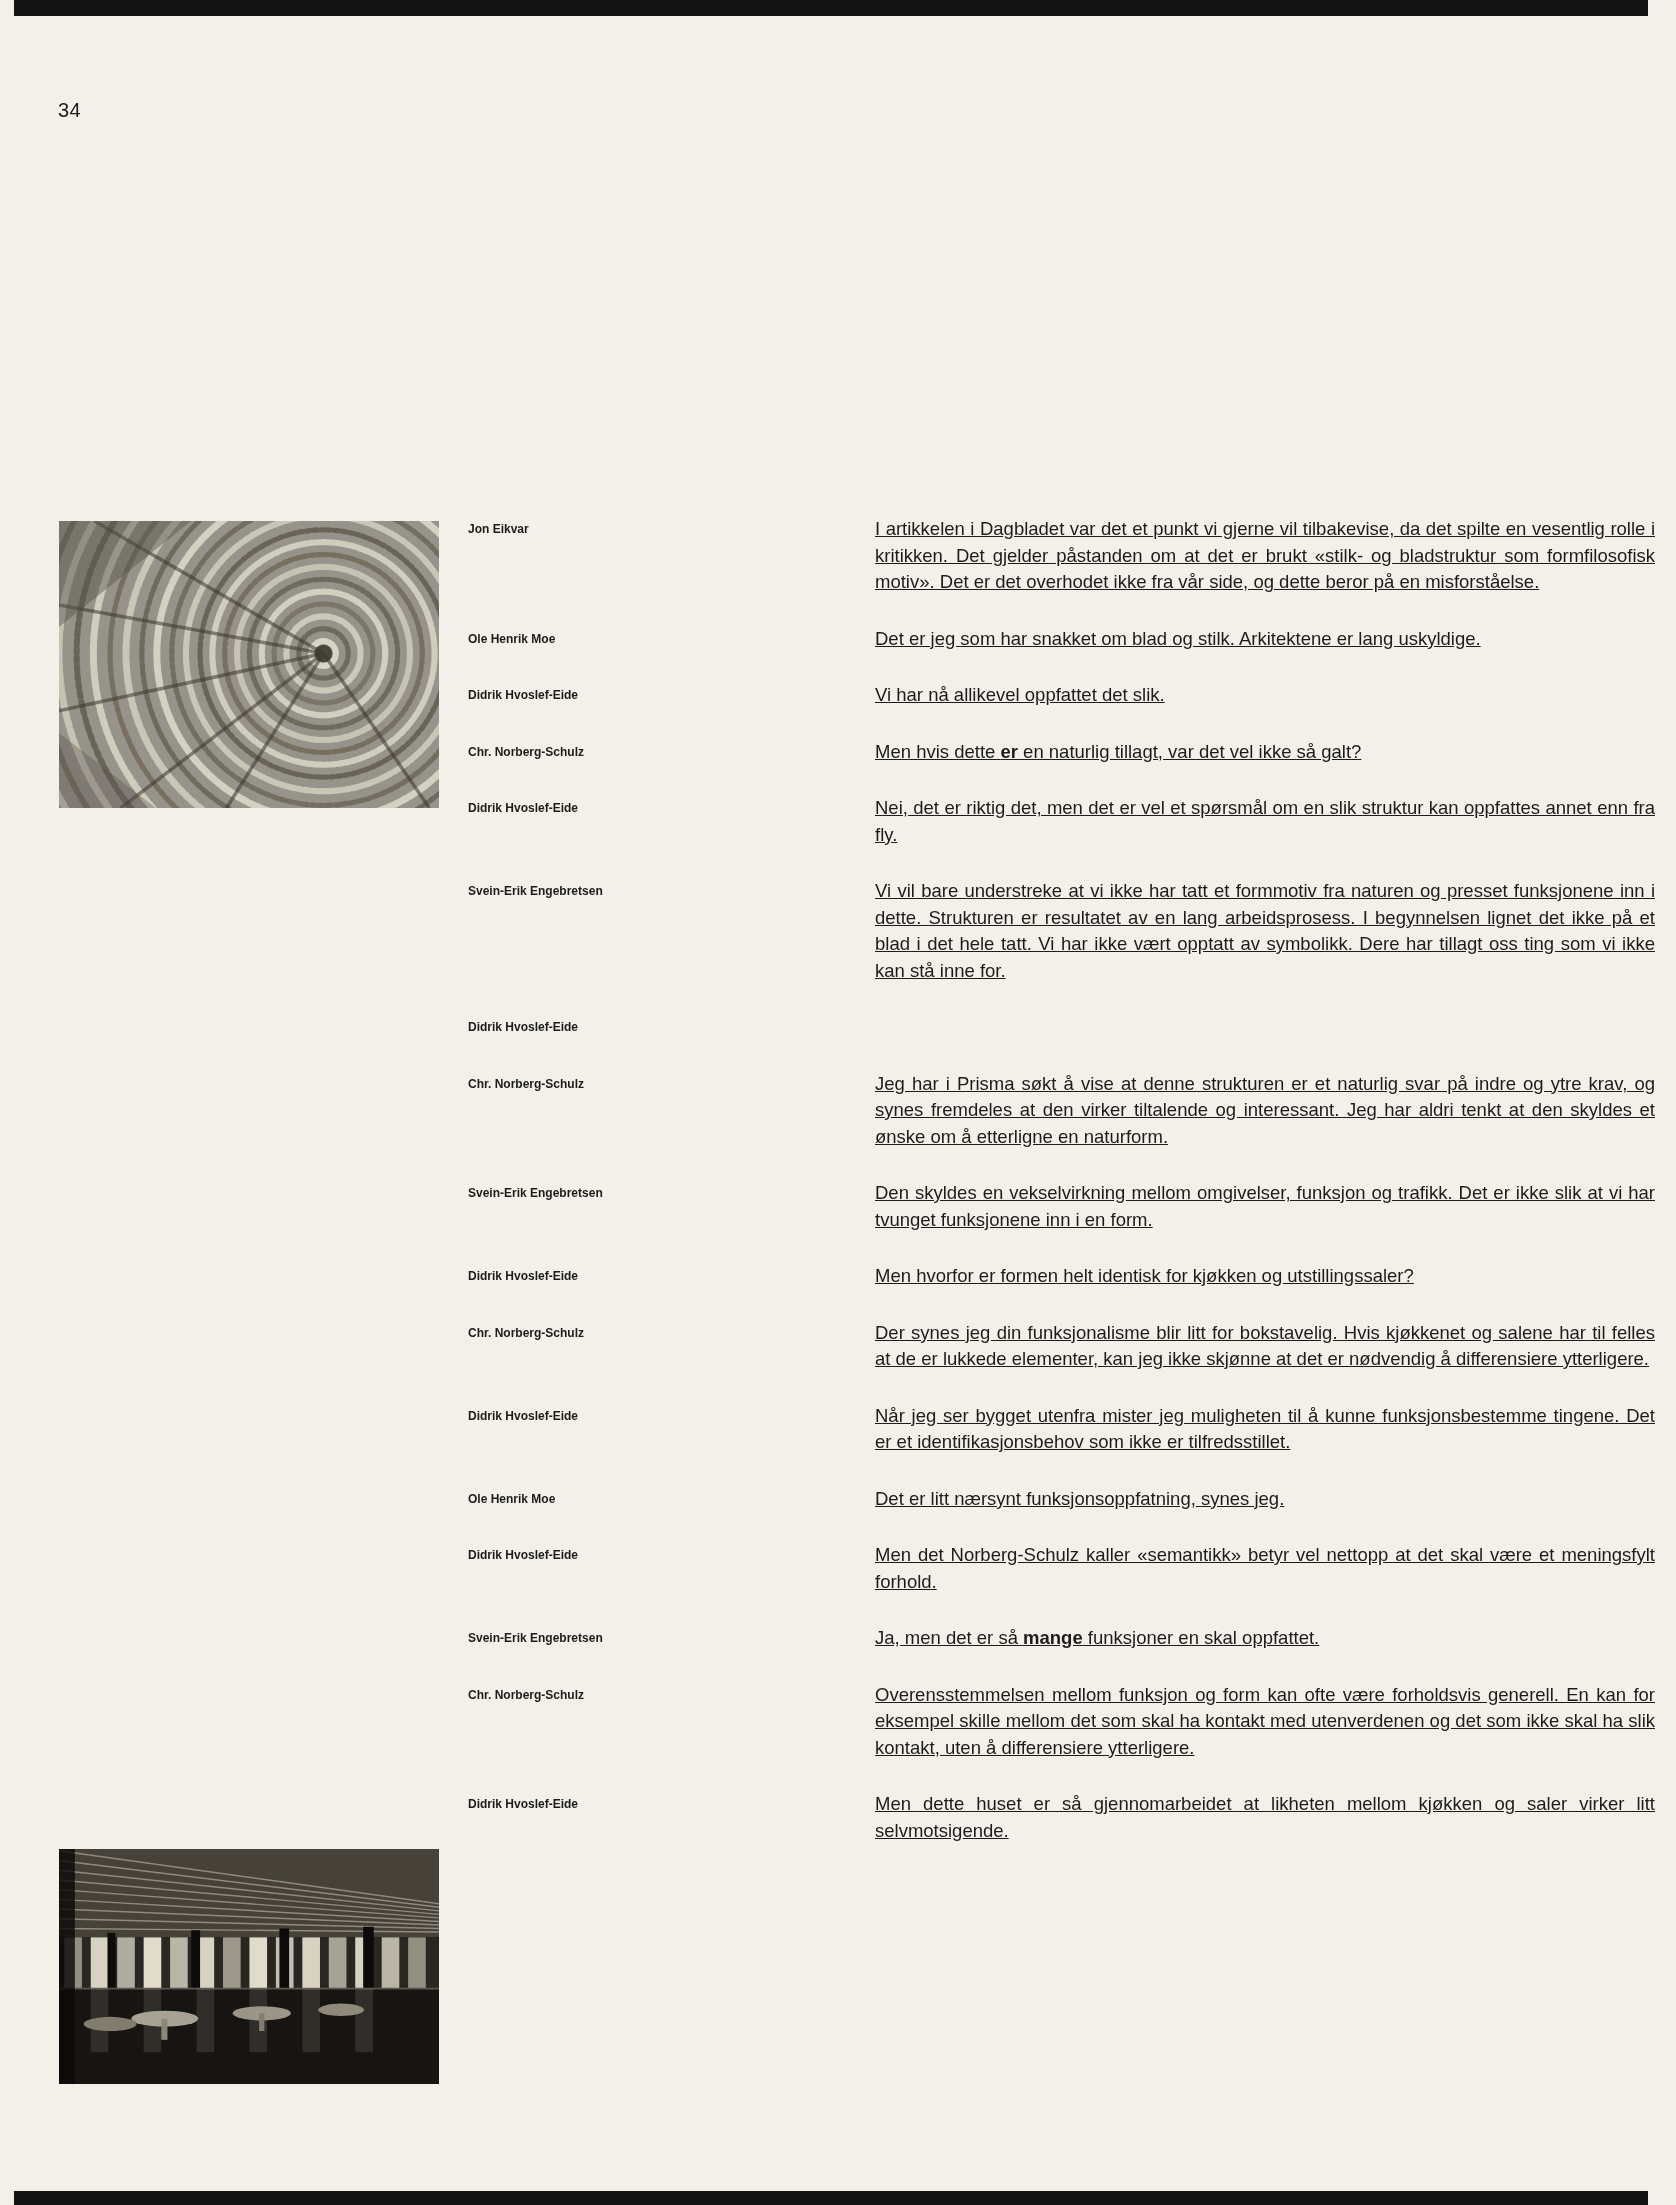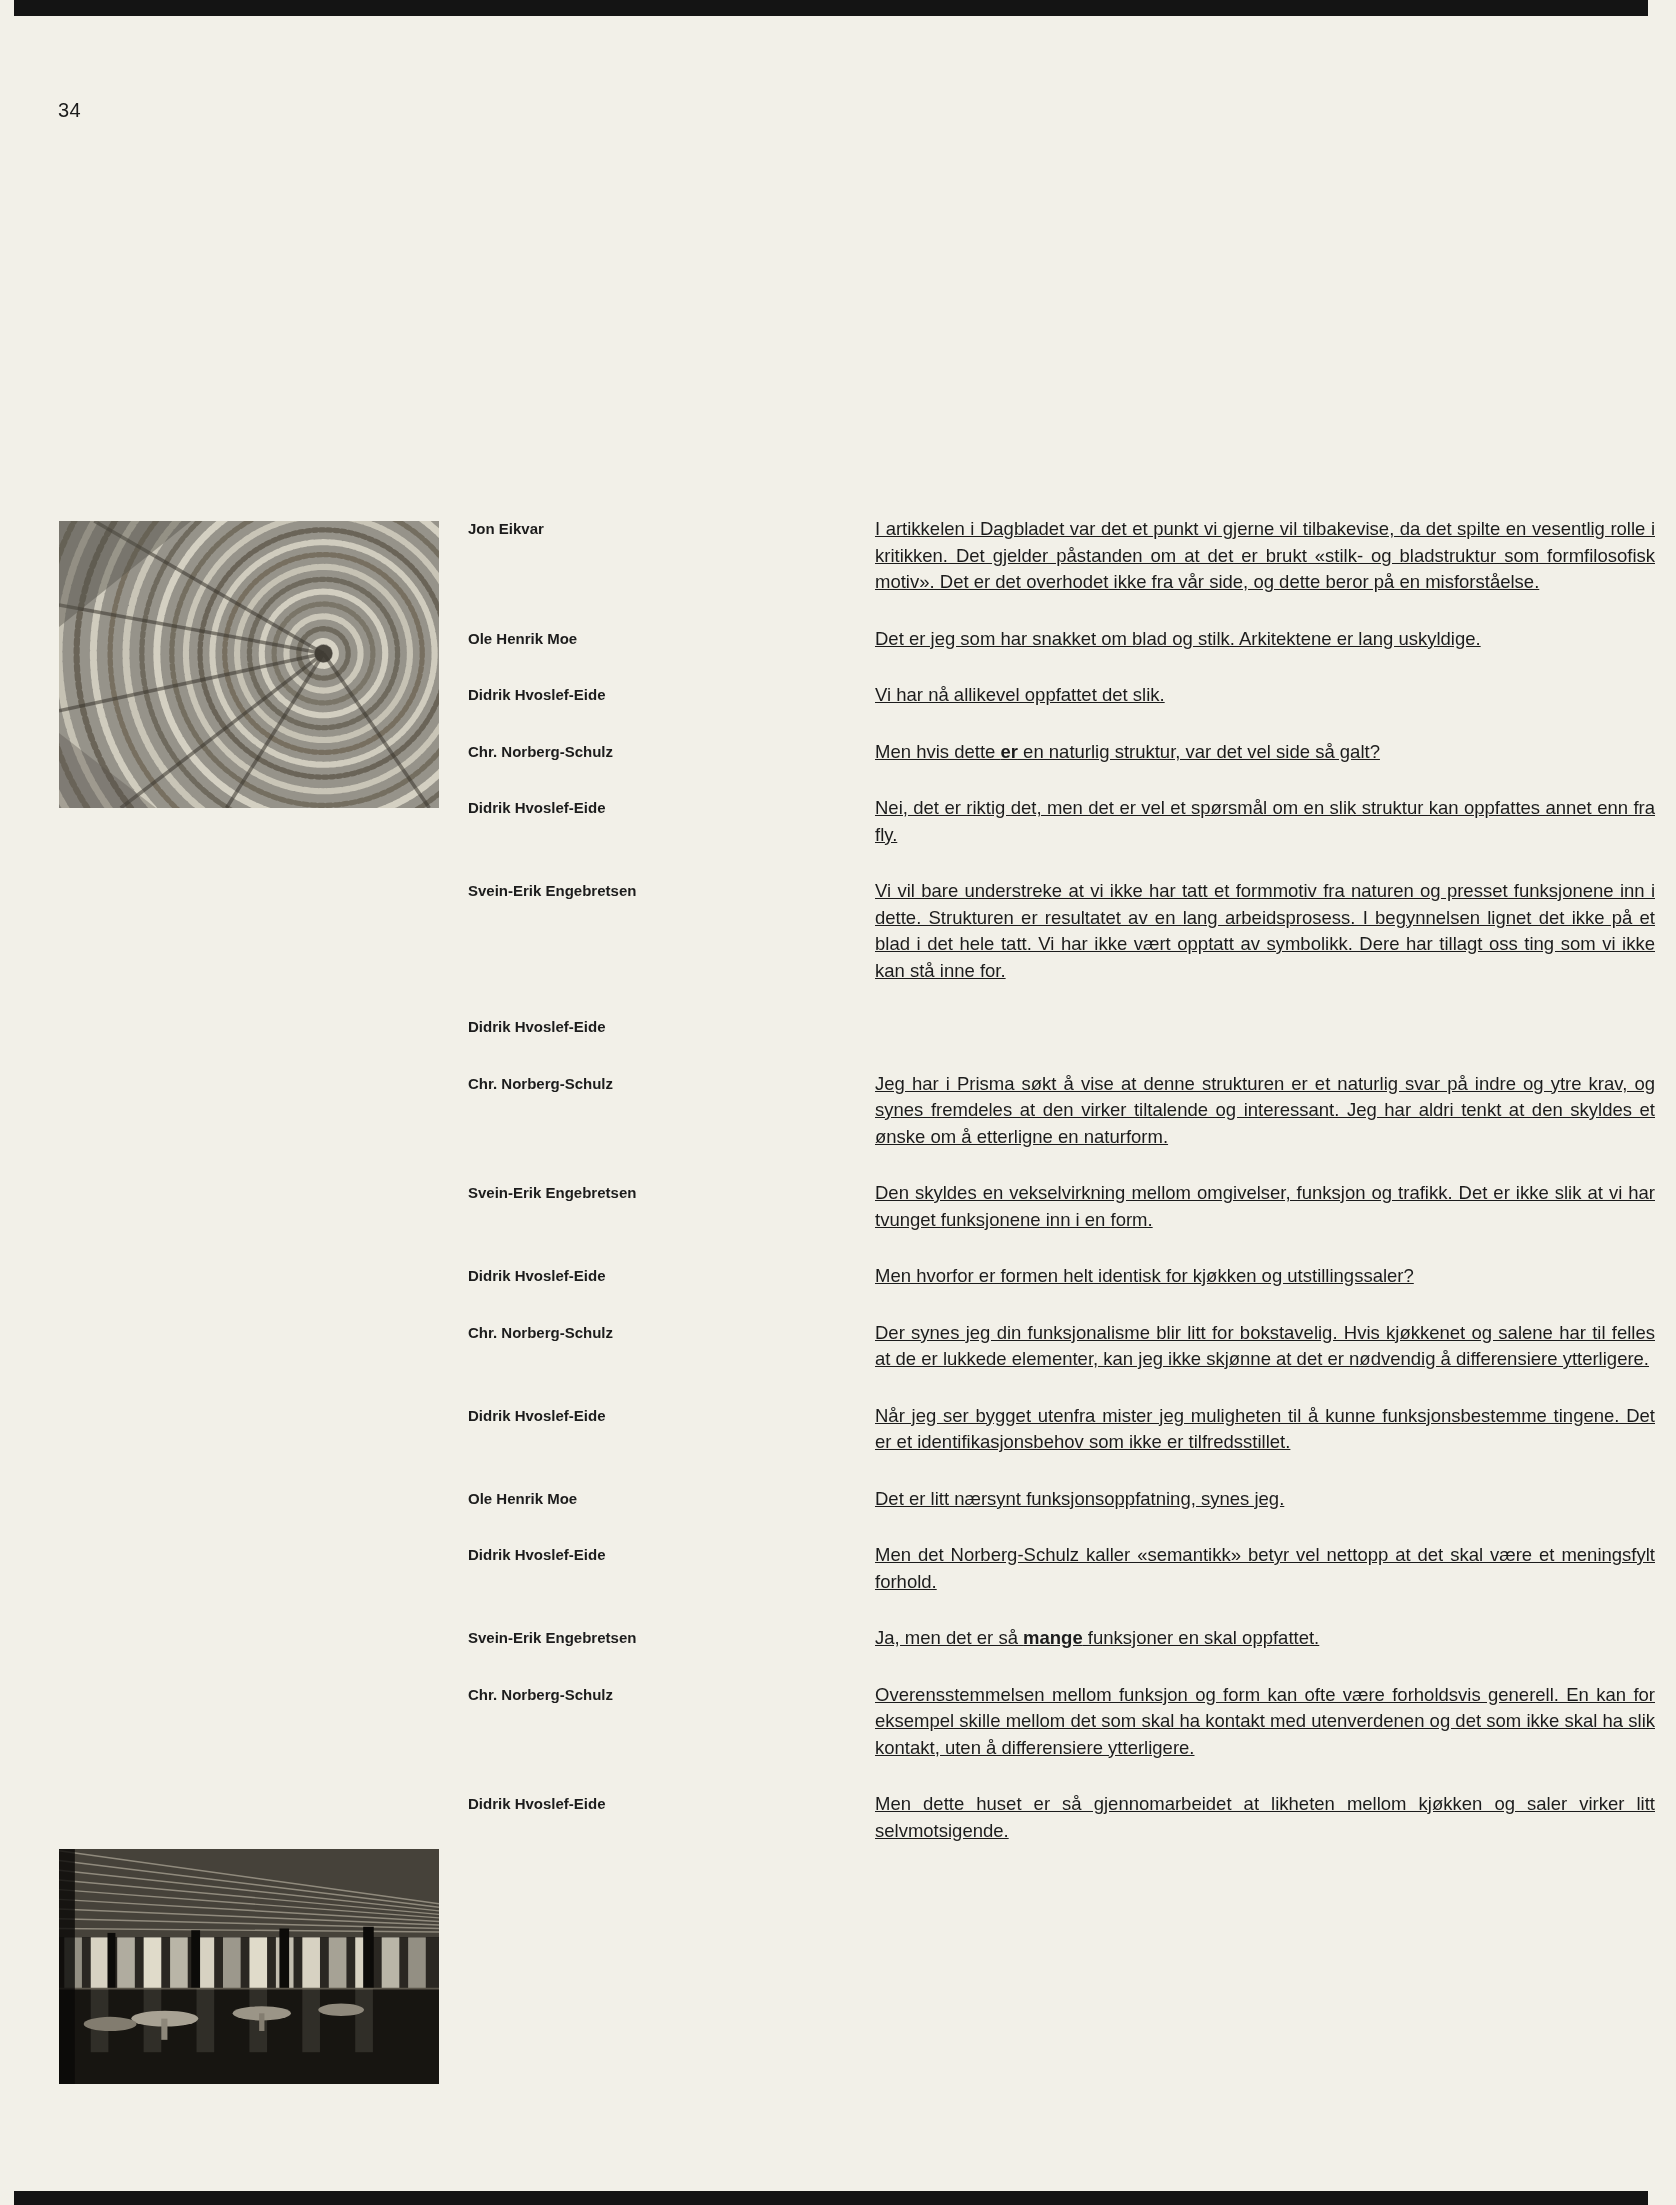--- a/index.html
+++ b/index.html
@@ -34,21 +34,21 @@
   .dialogue {
     position: absolute;
     left: 468px; top: 516px;
     width: 1187px;
   }
   .row { display: flex; margin-bottom: 30px; }
   .speaker {
     flex: 0 0 407px;
     width: 407px;
     font-weight: bold;
-    font-size: 15px;
+    font-size: 12px;
     line-height: 26.5px;
     padding-right: 17.6px;
     box-sizing: border-box;
   }
   .statement {
     flex: 1;
     font-size: 18.5px;
     line-height: 26.5px;
     text-align: justify;
     text-decoration: underline;
@@ -171,21 +171,21 @@
     <div class="row">
       <div class="speaker">Ole Henrik Moe</div>
       <div class="statement"><span>Det er jeg som har snakket om blad og stilk. Arkitektene er lang uskyldige.</span><strong></strong><span></span></div>
     </div>
     <div class="row">
       <div class="speaker">Didrik Hvoslef-Eide</div>
       <div class="statement"><span>Vi har nå allikevel oppfattet det slik.</span><strong></strong><span></span></div>
     </div>
     <div class="row">
       <div class="speaker">Chr. Norberg-Schulz</div>
-      <div class="statement"><span>Men hvis dette </span><strong>er</strong><span> en naturlig struktur, var det vel side så galt?</span></div>
+      <div class="statement"><span>Men hvis dette </span><strong>er</strong><span> en naturlig tillagt, var det vel ikke så galt?</span></div>
     </div>
     <div class="row">
       <div class="speaker">Didrik Hvoslef-Eide</div>
       <div class="statement"><span>Nei, det er riktig det, men det er vel et spørsmål om en slik struktur kan oppfattes annet enn fra fly.</span><strong></strong><span></span></div>
     </div>
     <div class="row">
       <div class="speaker">Svein-Erik Engebretsen</div>
       <div class="statement"><span>Vi vil bare understreke at vi ikke har tatt et formmotiv fra naturen og presset funksjonene inn i dette. Strukturen er resultatet av en lang arbeidsprosess. I begynnelsen lignet det ikke på et blad i det hele tatt. Vi har ikke vært opptatt av symbolikk. Dere har tillagt oss ting som vi ikke kan stå inne for.</span><strong></strong><span></span></div>
     </div>
     <div class="row">

